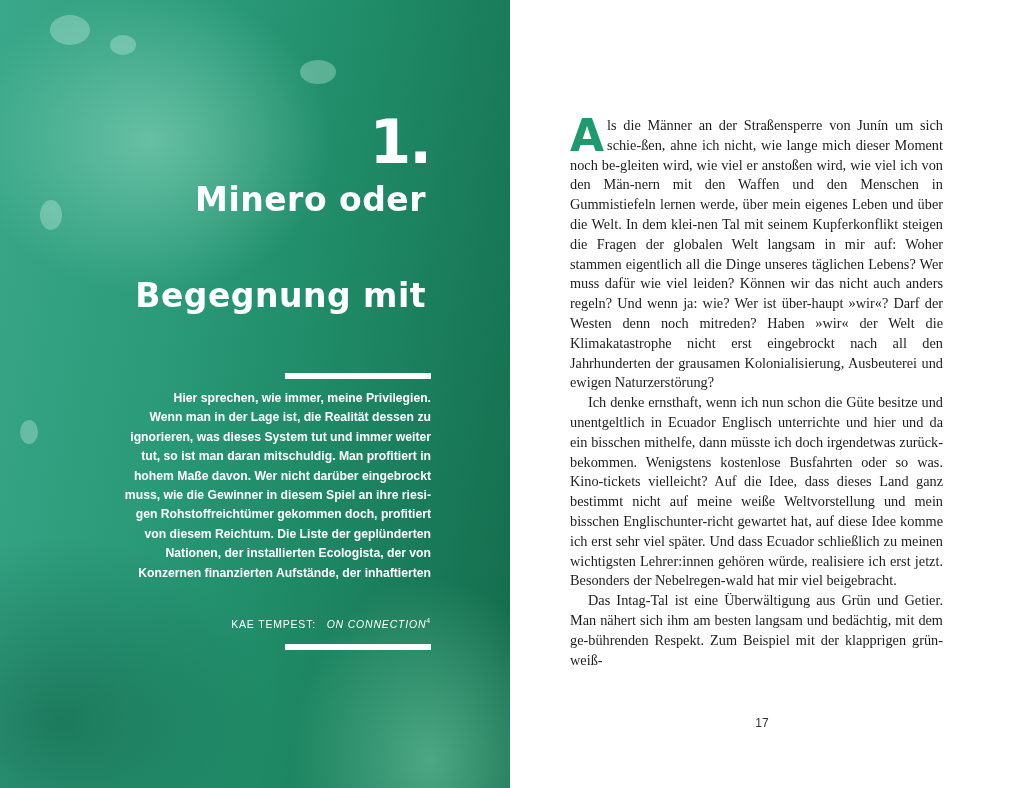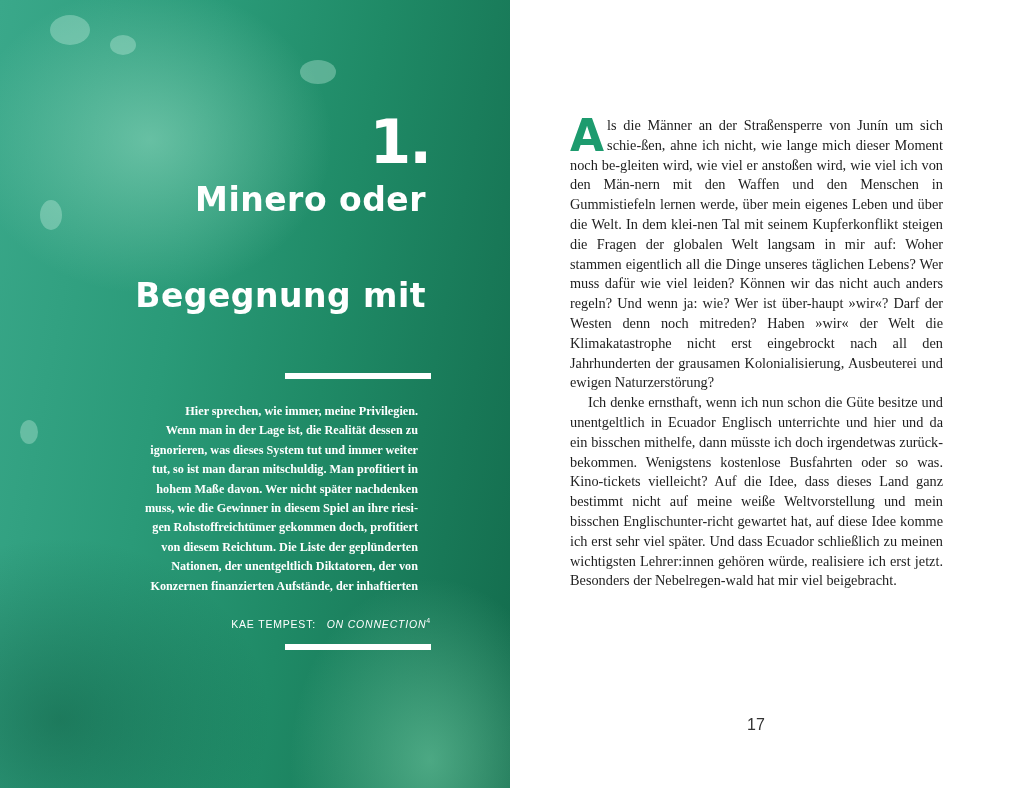--- a/index.html
+++ b/index.html
@@ -19,22 +19,22 @@
     font-family: "DejaVu Sans", sans-serif; font-weight: bold; color: #ffffff;
     font-size: 60px; line-height: 60px; letter-spacing: -2px;
   }
   .chapter-title {
     position: absolute; right: 80px; top: 172px; margin: 4px; text-align: right;
     font-family: "DejaVu Sans", sans-serif; font-weight: bold; color: #ffffff;
     font-size: 33px; line-height: 48px; letter-spacing: 0.5px;
   }
   .bar { position: absolute; left: 285px; width: 146px; height: 6px; background: #ffffff; }
   .epigraph {
-    position: absolute; right: 79px; top: 389px; width: 370px; margin: 13px; text-align: right;
-    font-family: Liberation Serif, serif; font-weight: bold; color: #ffffff;
+    position: absolute; right: 79px; top: 389px; width: 370px; margin: 0; text-align: right;
+    font-family: Liberation Sans, sans-serif; font-weight: bold; color: #ffffff;
     font-size: 12.2px; line-height: 19.4px;
   }
   .attribution {
     position: absolute; right: 79px; top: 617px; margin: 0; text-align: right;
     font-family: "Liberation Sans", sans-serif; color: #ffffff;
     font-size: 10.5px; letter-spacing: 0.8px;
   }
   .attribution em { font-style: italic; margin-left: 7px; }
   .attribution sup { font-size: 7px; }
   .right-page { position: absolute; left: 510px; top: 0; width: 510px; height: 788px; background: #ffffff; }
@@ -43,22 +43,22 @@
     font-family: "Liberation Serif", serif; color: #1d1d1d;
     font-size: 14.3px; line-height: 19.8px; text-align: justify; hyphens: manual;
   }
   .body-text p { margin: 0; }
   .body-text p.indent { text-indent: 18px; }
   .dropcap {
     float: left; font-family: "DejaVu Sans", sans-serif; font-weight: bold;
     color: #1d9b6e; font-size: 44px; line-height: 36px; margin: 2px 3px 0 0;
   }
   .page-number {
-    position: absolute; left: 237px; top: 716px; width: 30px; 
-    font-family: "Liberation Sans", sans-serif; font-size: 16px; color: #333;
+    position: absolute; left: 237px; top: 716px; width: 30px; text-align: center;
+    font-family: "Liberation Sans", sans-serif; font-size: 12px; color: #333;
   }
 </style>
 </head>
 <body>
 
 <div class="spread">
 
   <div class="left-page">
     <div class="speck" style="left:50px;top:15px;width:40px;height:30px;"></div>
     <div class="speck" style="left:110px;top:35px;width:26px;height:20px;"></div>
@@ -73,34 +73,35 @@
       <span>Begegnung mit</span><br>
     </h2>
 
     <div class="bar" style="top:373px;"></div>
 
     <p class="epigraph">
       <span>Hier sprechen, wie immer, meine Privilegien.</span><br>
       <span>Wenn man in der Lage ist, die Realität dessen zu</span><br>
       <span>ignorieren, was dieses System tut und immer weiter</span><br>
       <span>tut, so ist man daran mitschuldig. Man profitiert in</span><br>
-      <span>hohem Maße davon. Wer nicht später nachdenken</span><br>
+      <span>hohem Maße davon. Wer nicht darüber eingebrockt</span><br>
       <span>muss, wie die Gewinner in diesem Spiel an ihre riesi-</span><br>
       <span>gen Rohstoffreichtümer gekommen doch, profitiert</span><br>
       <span>von diesem Reichtum. Die Liste der geplünderten</span><br>
-      <span>Nationen, der unentgeltlich Diktatoren, der von</span><br>
+      <span>Nationen, der installierten Ecologista, der von</span><br>
       <span>Konzernen finanzierten Aufstände, der inhaftierten</span><br>
     </p>
 
     <p class="attribution"><span>KAE TEMPEST: </span><em>ON CONNECTION</em><sup>4</sup></p>
 
     <div class="bar" style="top:644px;"></div>
   </div>
 
   <div class="right-page">
     <div class="body-text">
       <p><span class="dropcap">A</span><span>ls die Männer an der Straßensperre von Junín um sich schie-ßen, ahne ich nicht, wie lange mich dieser Moment noch be-gleiten wird, wie viel er anstoßen wird, wie viel ich von den Män-nern mit den Waffen und den Menschen in Gummistiefeln lernen werde, über mein eigenes Leben und über die Welt. In dem klei-nen Tal mit seinem Kupferkonflikt steigen die Fragen der globalen Welt langsam in mir auf: Woher stammen eigentlich all die Dinge unseres täglichen Lebens? Wer muss dafür wie viel leiden? Können wir das nicht auch anders regeln? Und wenn ja: wie? Wer ist über-haupt »wir«? Darf der Westen denn noch mitreden? Haben »wir« der Welt die Klimakatastrophe nicht erst eingebrockt nach all den Jahrhunderten der grausamen Kolonialisierung, Ausbeuterei und ewigen Naturzerstörung?</span></p>
       <p class="indent">Ich denke ernsthaft, wenn ich nun schon die Güte besitze und unentgeltlich in Ecuador Englisch unterrichte und hier und da ein bisschen mithelfe, dann müsste ich doch irgendetwas zurück-bekommen. Wenigstens kostenlose Busfahrten oder so was. Kino-tickets vielleicht? Auf die Idee, dass dieses Land ganz bestimmt nicht auf meine weiße Weltvorstellung und mein bisschen Englischunter-richt gewartet hat, auf diese Idee komme ich erst sehr viel später. Und dass Ecuador schließlich zu meinen wichtigsten Lehrer:innen gehören würde, realisiere ich erst jetzt. Besonders der Nebelregen-wald hat mir viel beigebracht.</p>
+      <p class="indent">Das Intag-Tal ist eine Überwältigung aus Grün und Getier. Man nähert sich ihm am besten langsam und bedächtig, mit dem ge-bührenden Respekt. Zum Beispiel mit der klapprigen grün-weiß-</p>
     </div>
     <div class="page-number">17</div>
   </div>
 
 </div>
 
 </body></html>

